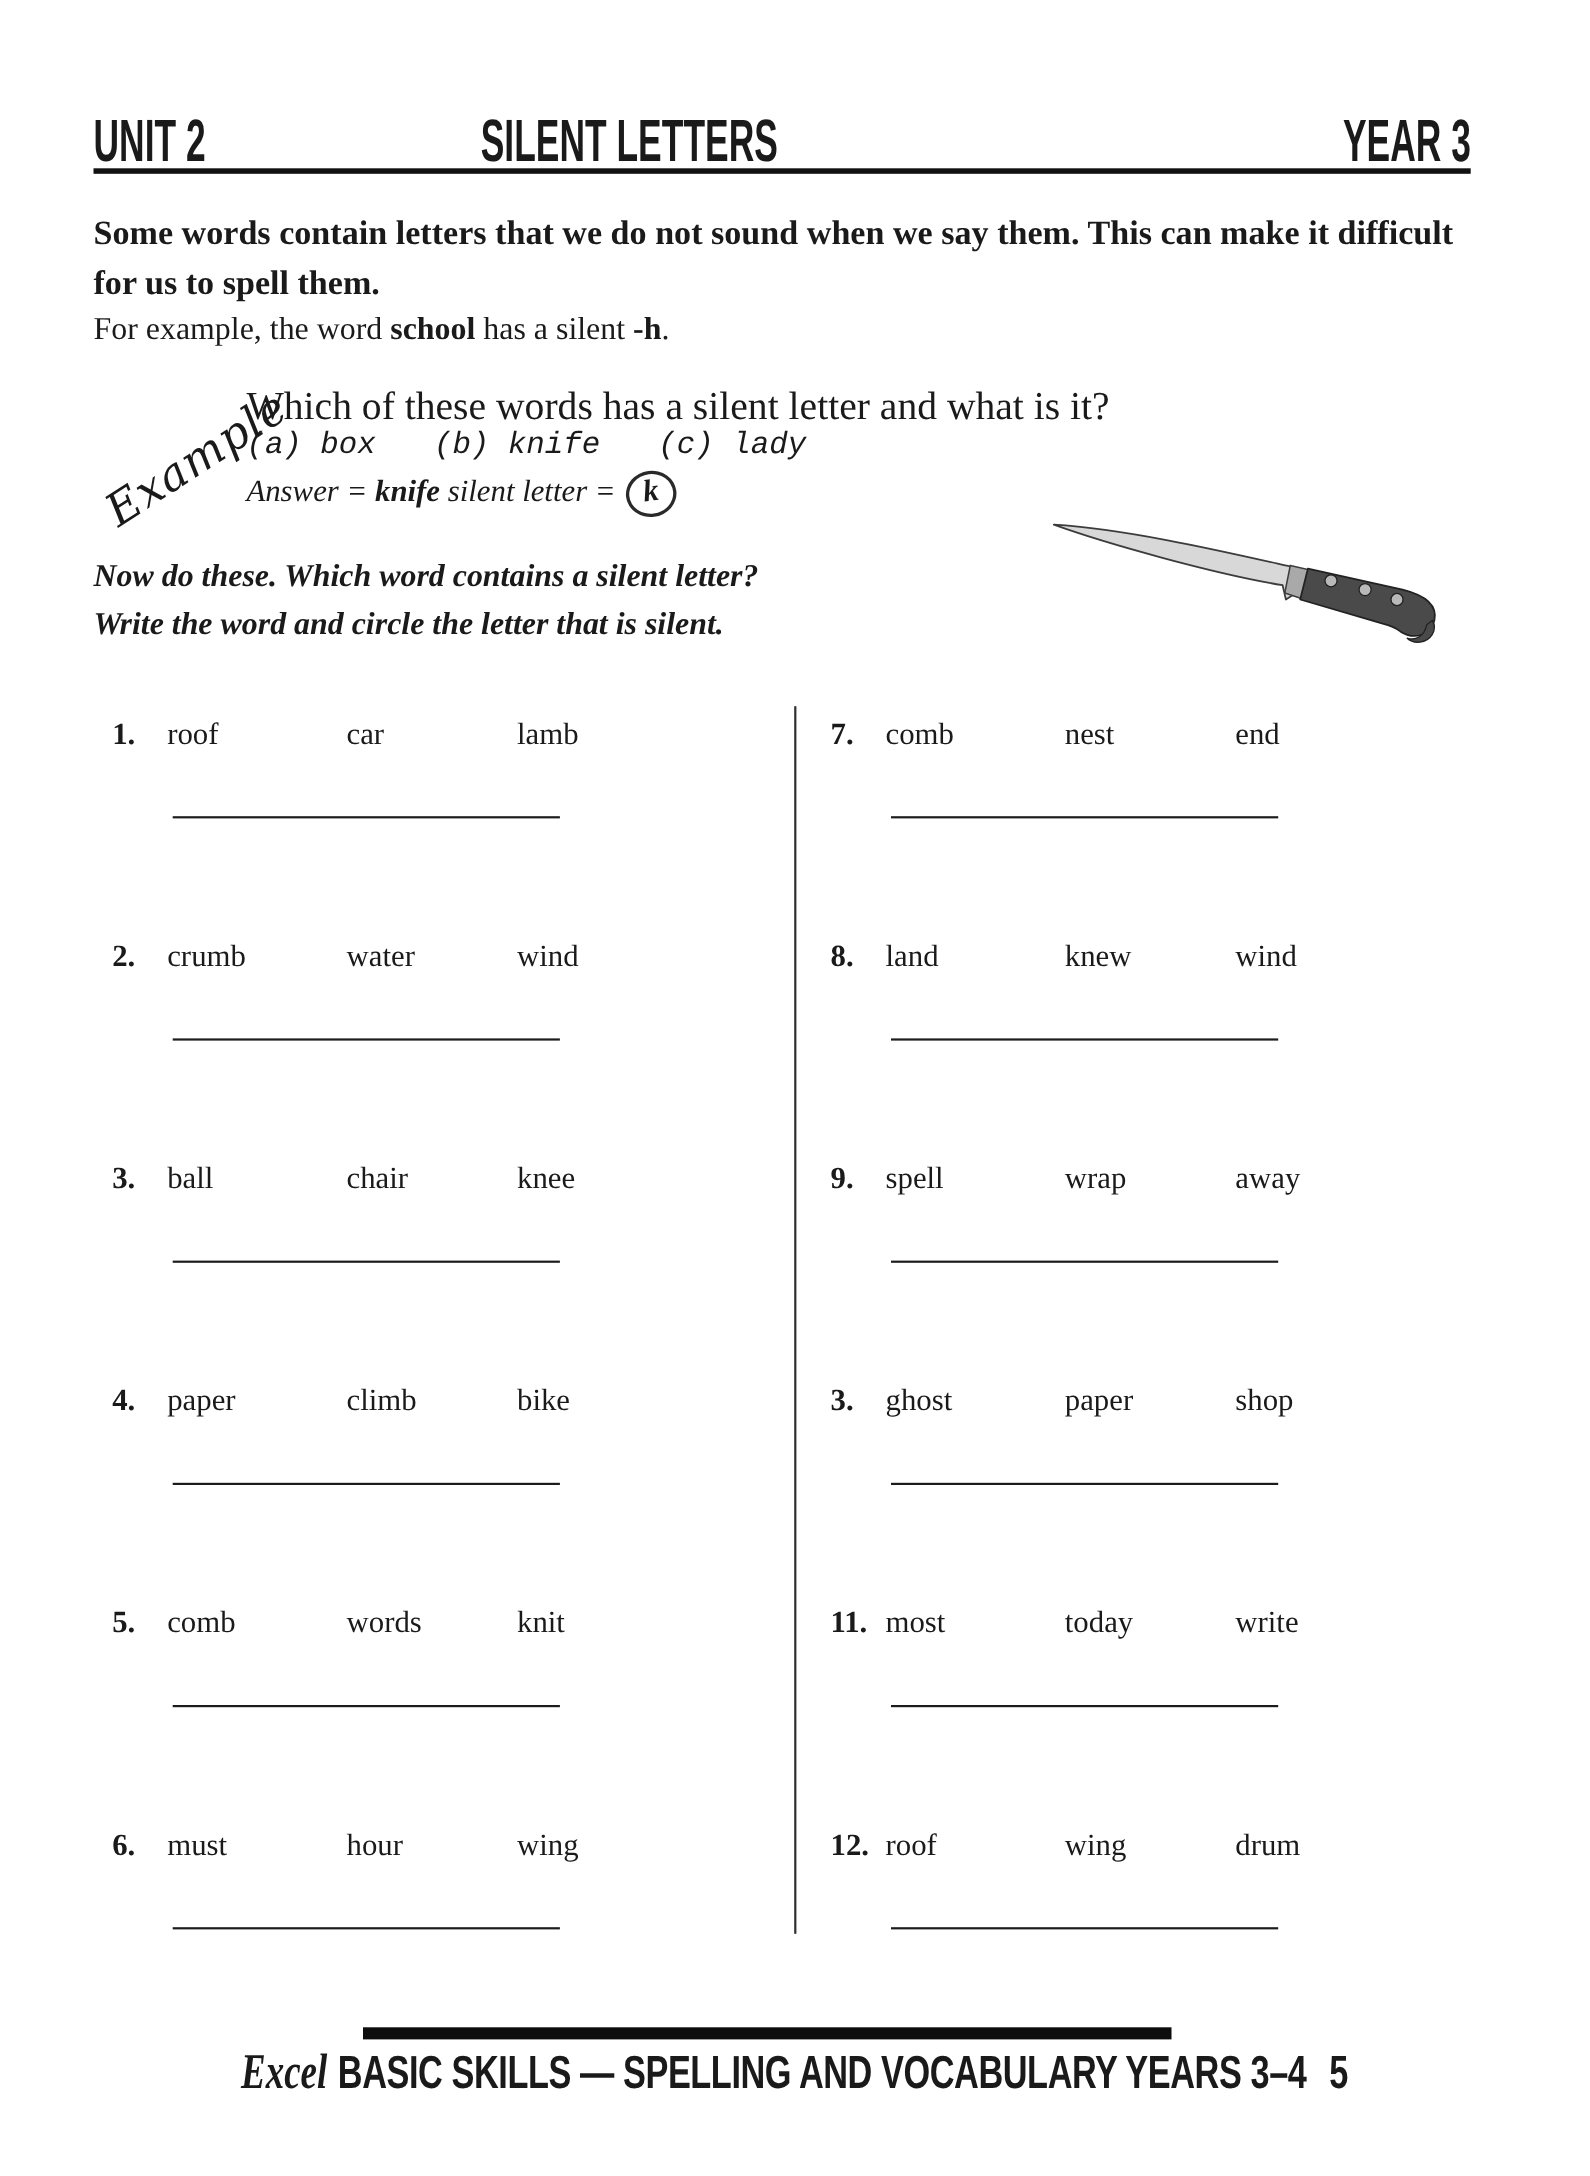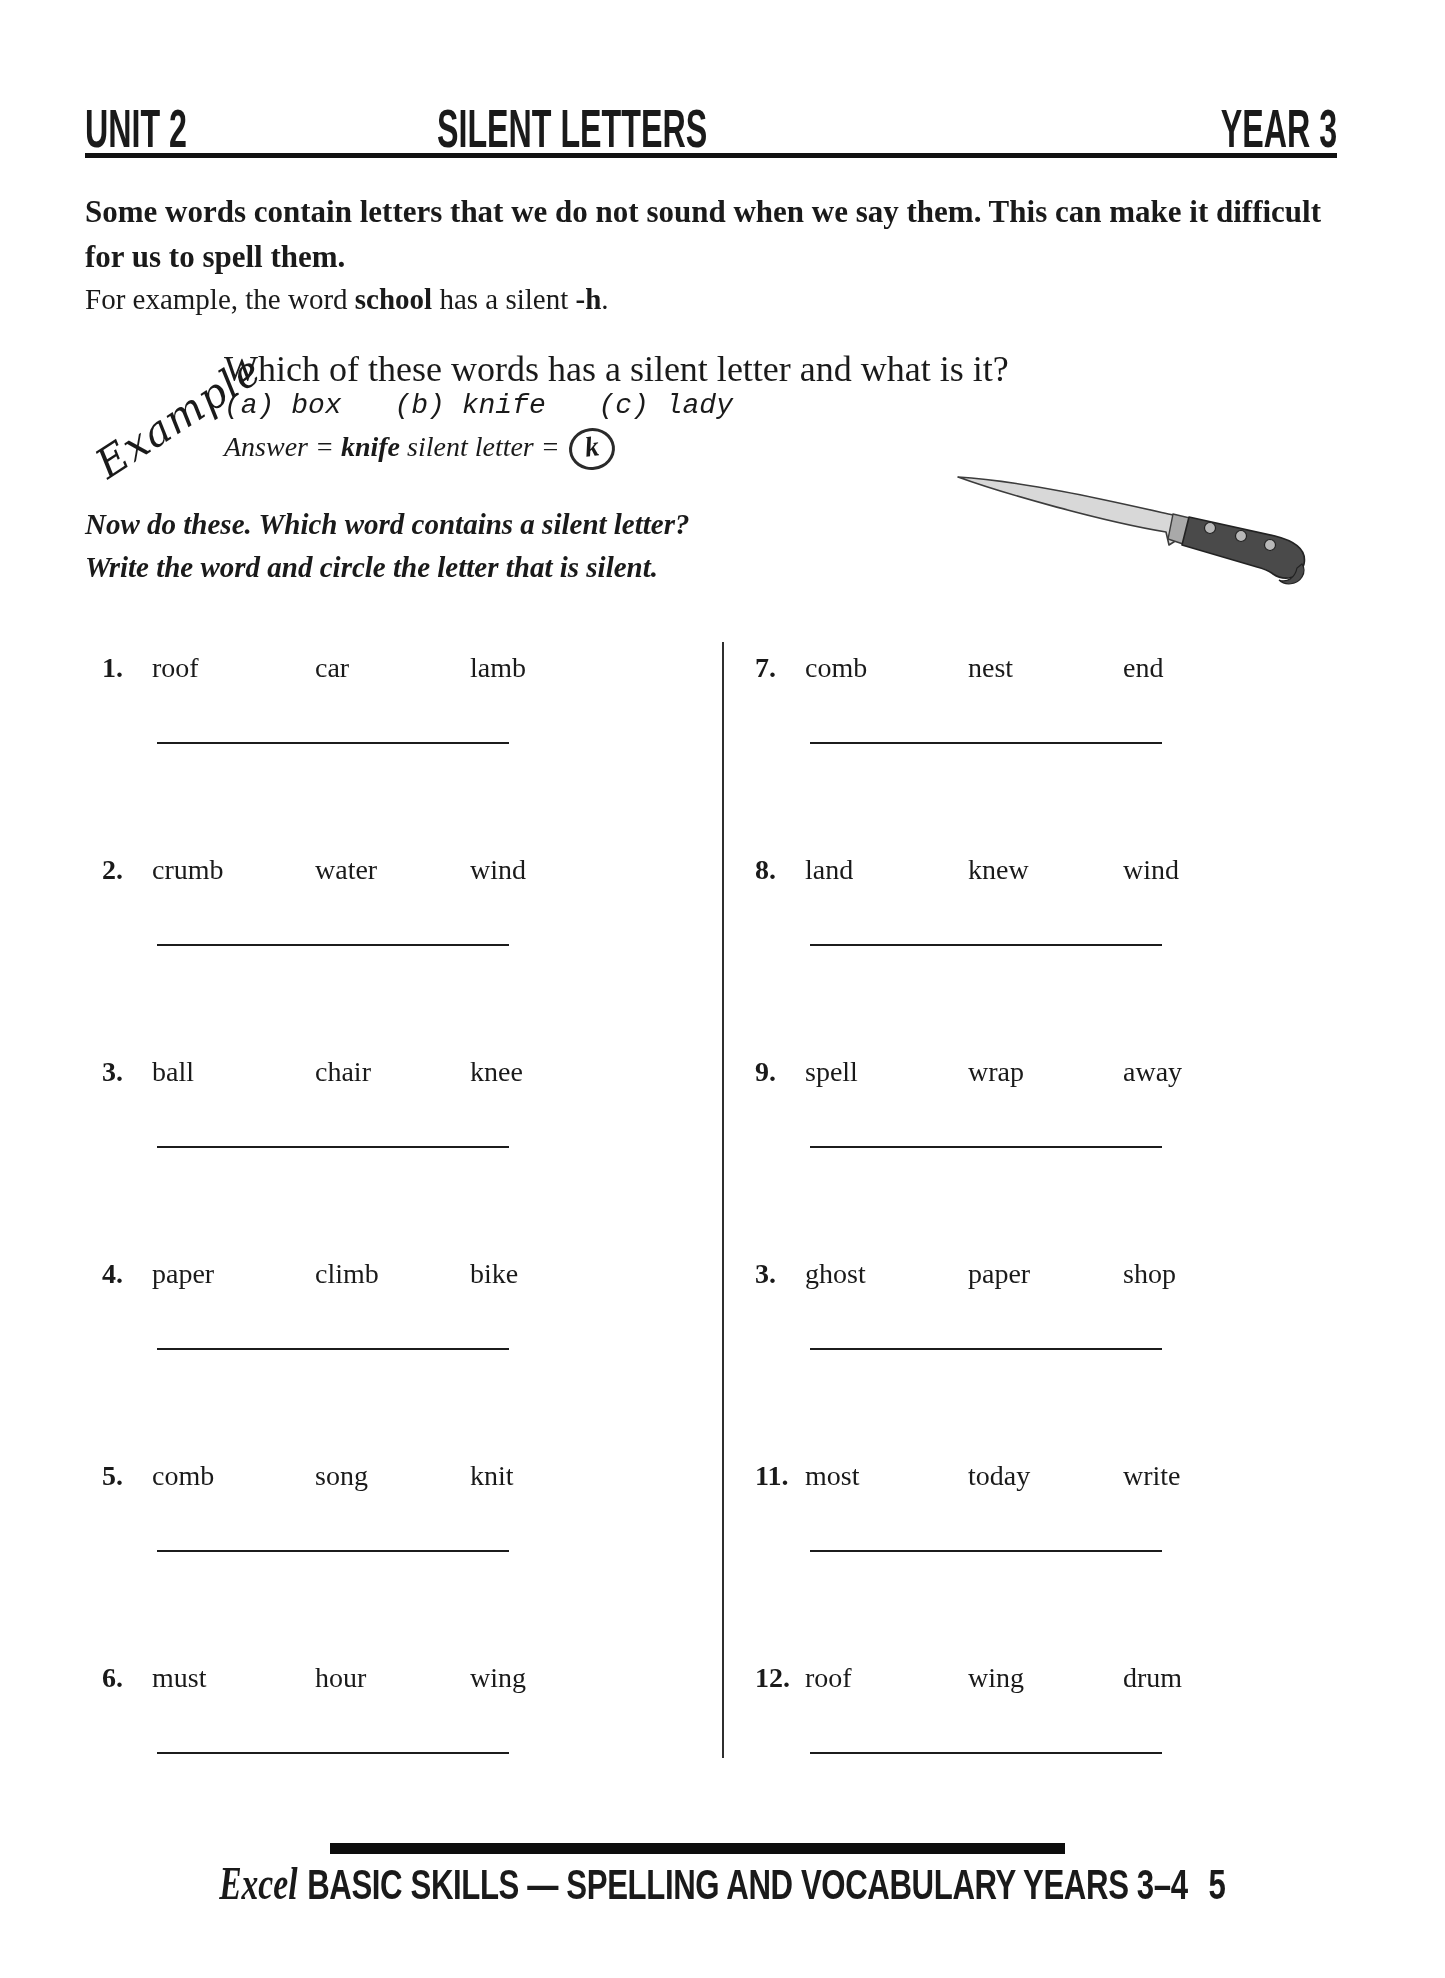--- a/index.html
+++ b/index.html
@@ -129,21 +129,21 @@
     <div class="item it3">
       <span class="num">4.</span>
       <span class="w1">paper</span>
       <span class="w2">climb</span>
       <span class="w3">bike</span>
       <div class="ans-line"></div>
     </div>
     <div class="item it4">
       <span class="num">5.</span>
       <span class="w1">comb</span>
-      <span class="w2">song</span>
+      <span class="w2">words</span>
       <span class="w3">knit</span>
       <div class="ans-line"></div>
     </div>
     <div class="item it5">
       <span class="num">6.</span>
       <span class="w1">must</span>
       <span class="w2">hour</span>
       <span class="w3">wing</span>
       <div class="ans-line"></div>
     </div>

